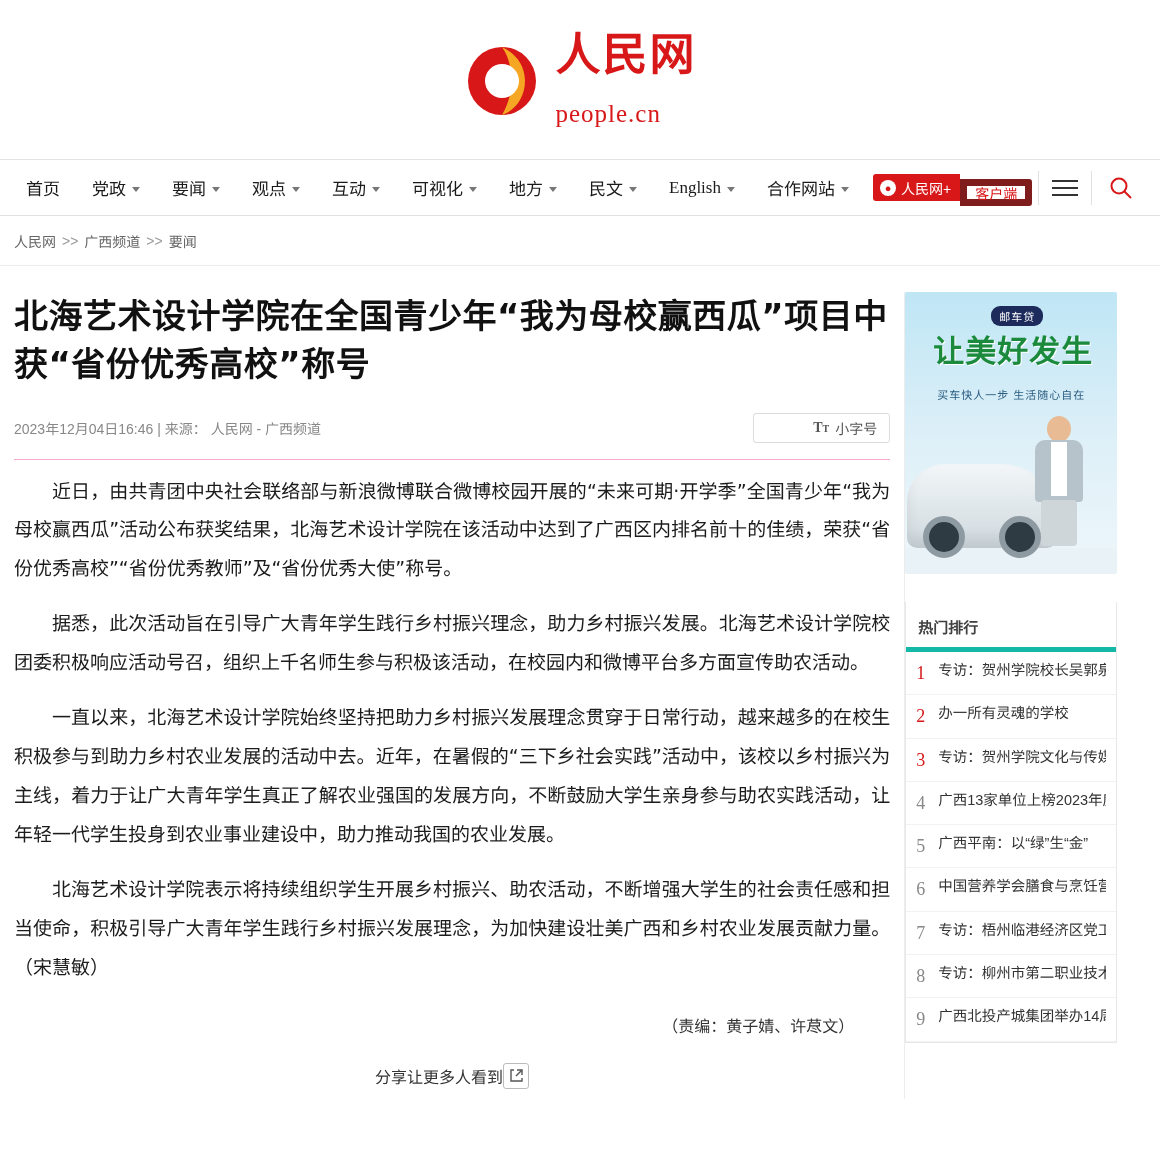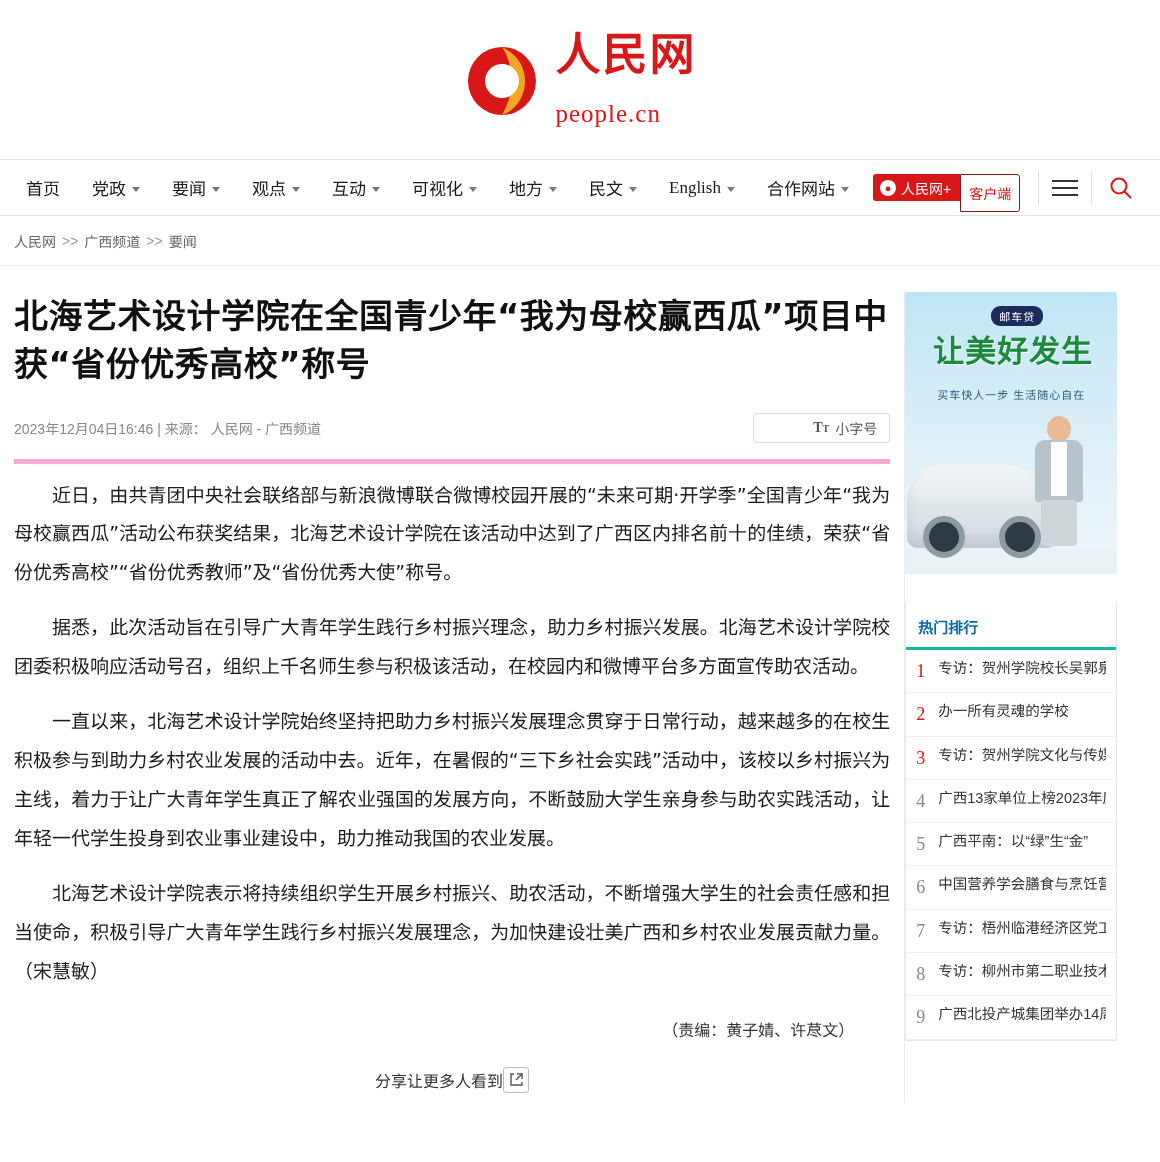--- a/index.html
+++ b/index.html
@@ -69,22 +69,22 @@
     height: 27px; display: flex; align-items: center; gap: 5px;
     padding: 0 9px 0 7px; border-radius: 3px 0 0 3px;
   }
   .badge-red .dot {
     width: 16px; height: 16px; border-radius: 50%;
     background: #fff; color: #d71718; font-size: 11px;
     display: flex; align-items: center; justify-content: center;
     font-weight: bold;
   }
   .badge-outline {
-    border: 1px solid #7f1d1d; color: #d71718; font-size: 14px;
-    height: 38px; display: flex; align-items: center;
+    border: 7px solid #7f1d1d; color: #d71718; font-size: 14px;
+    height: 27px; display: flex; align-items: center;
     padding: 0 8px; border-radius: 0 3px 3px 0; background: #fff; margin-top: 10px;
   }
   .nav-right { margin-left: auto; display: flex; align-items: center; height: 56px; }
   .nav-sep { width: 1px; height: 34px; background: #e0e0e0; }
   .hamburger {
     width: 52px; height: 56px; display: flex; flex-direction: column;
     align-items: center; justify-content: center; gap: 5px; cursor: pointer;
   }
   .hamburger span { display: block; width: 26px; height: 2px; background: #333; }
   .search-btn {
@@ -115,21 +115,21 @@
     line-height: 1.42;
     font-weight: bold;
     color: #111;
     margin: 0 0 24px 0;
     letter-spacing: 0.5px;
     font-family: "DejaVu Sans", "Liberation Sans", sans-serif;
   }
   .meta-row {
     display: flex; align-items: center;
     padding-bottom: 16px;
-    border-bottom: 5px solid #f9a8d4;
+    border-bottom: 1px solid #f9a8d4;
   }
   .meta-text { font-size: 14px; color: #888; }
   .meta-text .src-link { color: #888; }
   .fontsize-box {
     margin-left: auto;
     border: 1px solid #dcdcdc;
     border-radius: 3px;
     height: 30px;
     display: flex; align-items: center; gap: 6px;
     padding: 0 12px;
@@ -236,23 +236,23 @@
   }
 
   .rank-card {
     width: 212px;
     margin-top: 28px;
     border: 1px solid #e8e8e8;
     border-top: none;
     background: #fff;
   }
   .rank-head {
-    font-size: 15px; font-weight: bold; color: #0369a1;
+    font-size: 15px; font-weight: bold; color: #404040;
     padding: 14px 12px 10px 12px;
-    border-bottom: 3px solid #14b8a6;
+    border-bottom: 5px solid #14b8a6;
   }
   .rank-item {
     display: flex; align-items: flex-start; gap: 8px;
     padding: 9px 10px;
     border-bottom: 1px solid #f2f2f2;
     font-size: 14.5px;
     color: #333;
     line-height: 1.35;
     white-space: nowrap;
     overflow: hidden;

